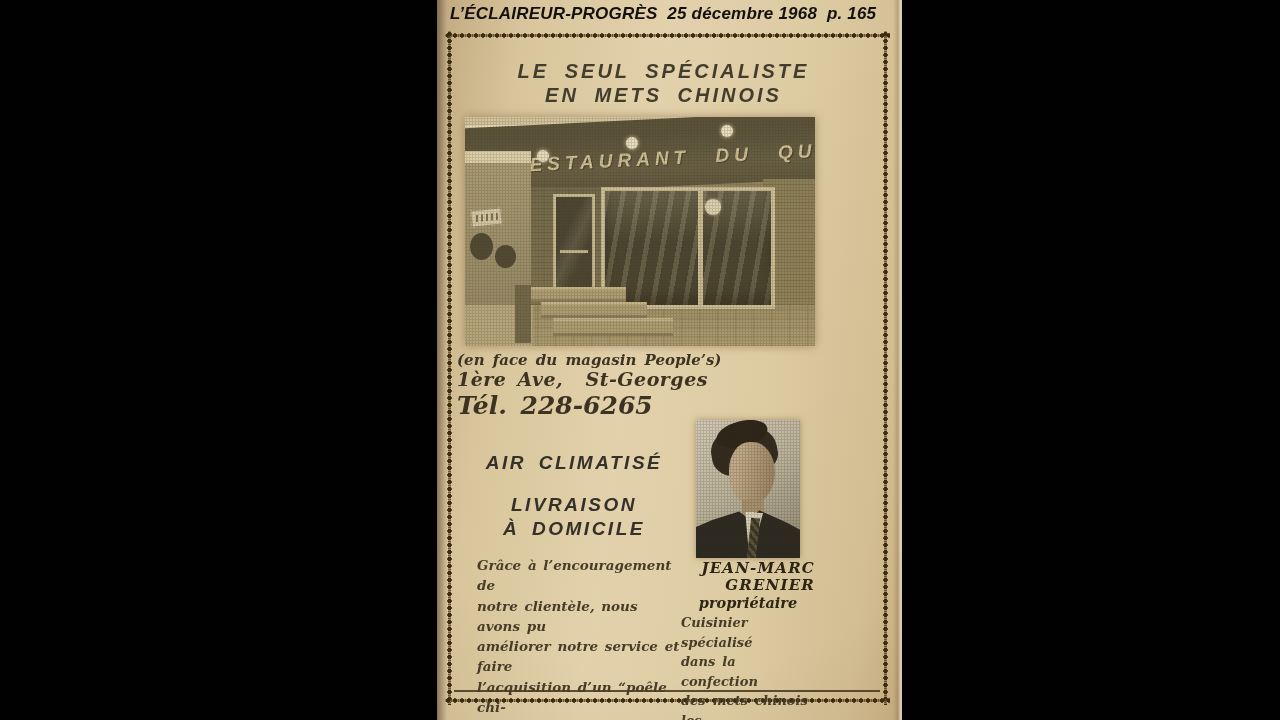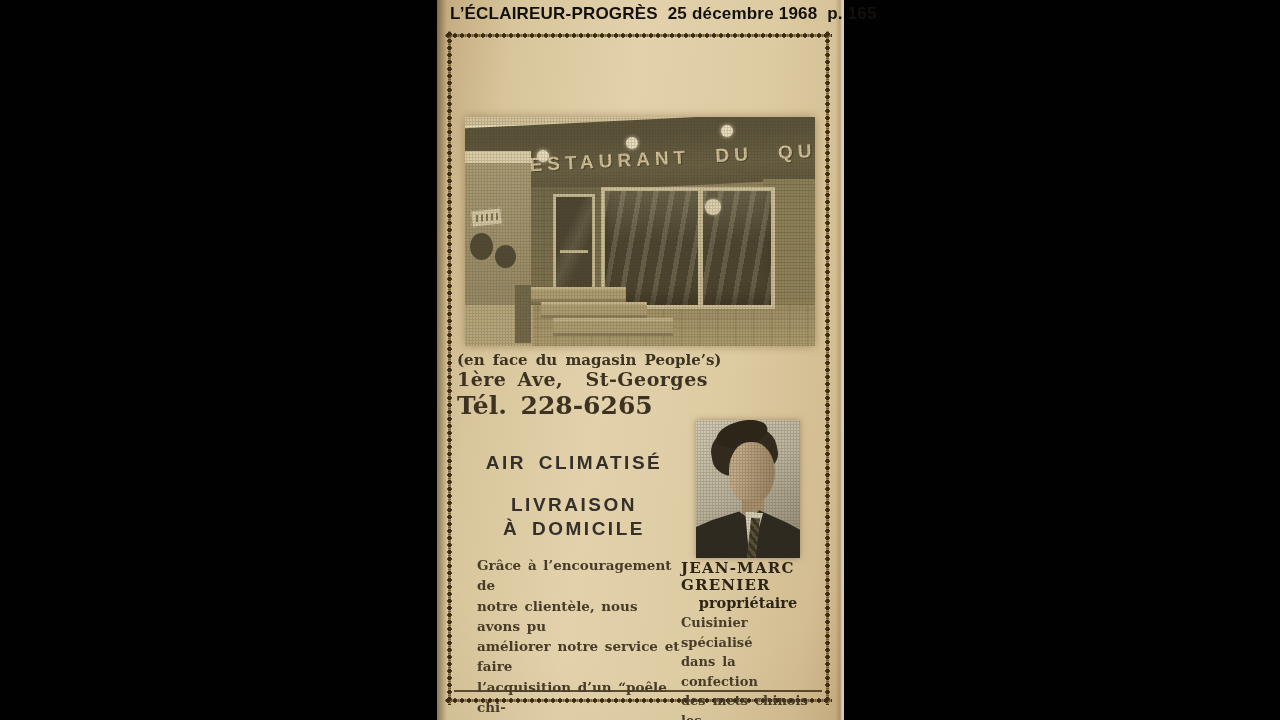--- a/index.html
+++ b/index.html
@@ -2,24 +2,25 @@
 <html><head>
 <meta charset="utf-8">
 <style>
   html,body { margin:0; padding:0; background:#000; }
   .stage {
     position:relative; width:1280px; height:720px; background:#010101;
     overflow:hidden; font-family:"Liberation Sans", sans-serif;
   }
   
   .paper {
-    position:absolute; left:437px; top:0; width:407px; height:720px;
+    position:absolute; left:437px; top:0; width:465px; height:720px;
     background:
       radial-gradient(130% 95% at 52% 42%, rgba(0,0,0,0) 55%, rgba(90,60,20,0.16) 100%),
       linear-gradient(97deg,#c2a97f 0%,#d8c59b 16%,#e2d1ab 42%,#ddcba2 68%,#d3bd92 90%,#c9af83 100%);
+    font-style: italic;
   }
   .paper::before {
     content:""; position:absolute; inset:0; pointer-events:none;
     background:
       linear-gradient(90deg, rgba(50,32,8,.45), rgba(50,32,8,0) 10px),
       linear-gradient(270deg, rgba(248,238,212,.65) 0 2px, rgba(0,0,0,0) 4px),
       linear-gradient(270deg, rgba(70,45,12,.35), rgba(0,0,0,0) 9px);
   }
   .masthead {
     position:absolute; top:4px; left:13px; font-weight:bold; font-size:17px;
@@ -146,40 +147,42 @@
   .p-hair2 { position:absolute; left:20px; top:1px; width:52px; height:26px;
     background:#2c2519; border-radius:50%; transform:rotate(-14deg); }
   .p-neck { position:absolute; left:46px; top:80px; width:22px; height:18px; background:#a8906c; }
   .p-suit { position:absolute; left:-4px; bottom:-2px; width:112px; height:54px; background:#2e2a22;
     clip-path:polygon(0 100%,0 42%,18% 26%,42% 10%,52% 26%,60% 8%,84% 30%,100% 48%,100% 100%); }
   .p-shirt { position:absolute; left:48px; top:92px; width:18px; height:34px; background:#d9d0b8;
     clip-path:polygon(0 0,100% 0,62% 100%,30% 100%); transform:rotate(4deg); }
   .p-tie { position:absolute; left:53px; top:98px; width:9px; height:40px;
     background:repeating-linear-gradient(45deg,#5a523a 0 3px,#3b3526 3px 6px); transform:rotate(6deg); }
   
-  .owner-name { position:absolute; left:244px; top:560px; width:134px; text-align:left;
+  .owner-name { position:absolute; left:244px; top:560px; width:134px; text-align:right;
     font-family:"DejaVu Serif", serif; font-weight:bold; font-size:15px; line-height:16.5px;
     letter-spacing:1.2px; color:#2c2414; white-space:pre-line; }
   .owner-title { position:absolute; left:244px; top:594px; width:134px; text-align:center;
     font-family:"DejaVu Serif", serif; font-weight:bold; font-size:14.5px; color:#2c2414; }
 </style>
 </head>
 <body>
 
 <div class="stage">
   <div class="paper">
 
     <div class="masthead">L’ÉCLAIREUR-PROGRÈS  25 décembre 1968  p. 165</div>
 
     <div class="orn-h orn-top"></div>
     <div class="orn-v orn-left"></div>
     <div class="orn-v orn-right"></div>
     <div class="bottom-rule"></div>
     <div class="orn-h orn-bottom"></div>
 
+    <div class="headline">LE SEUL SPÉCIALISTE
+EN METS CHINOIS</div>
 
     <div class="photo">
       <div class="ph-sky"></div>
       <div class="ph-bldg"></div>
       <div class="ph-roof">
         <div class="ph-sign">RESTAURANT DU QUAI</div>
       </div>
       <div class="bulb bulb1"></div>
       <div class="bulb bulb2"></div>
       <div class="bulb bulb3"></div>

